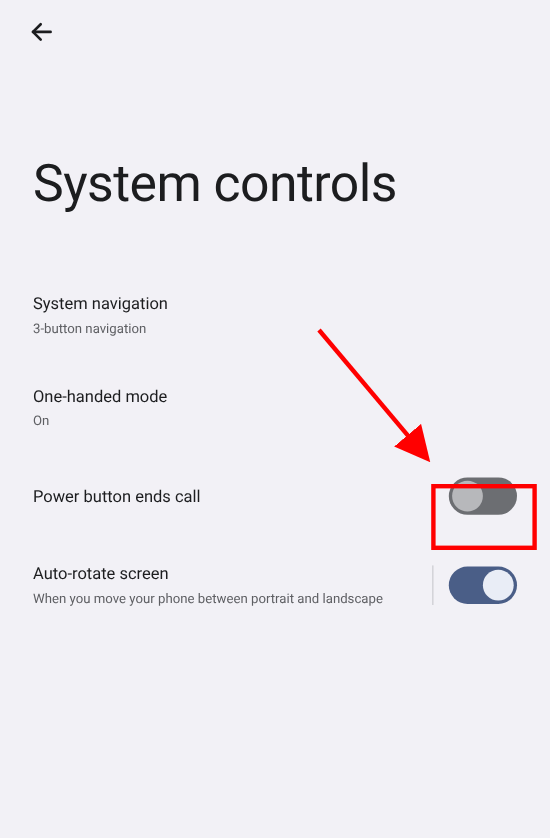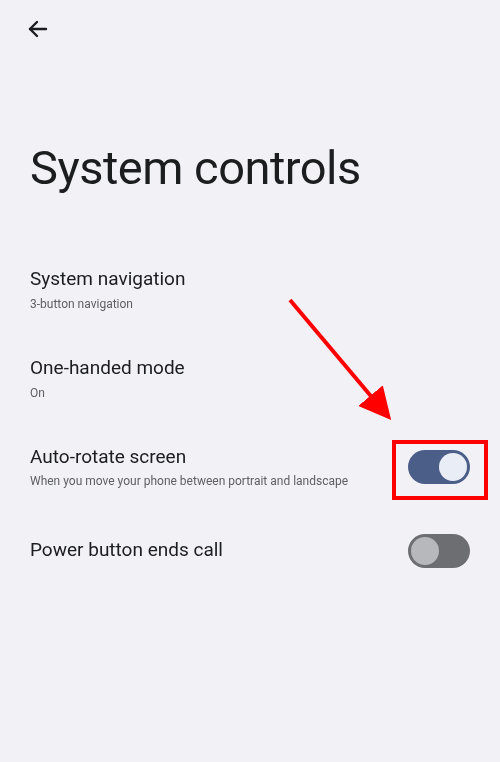--- a/index.html
+++ b/index.html
@@ -34,21 +34,21 @@
     .setting-row {
       padding: 22px 30px;
       display: flex;
       align-items: center;
       justify-content: space-between;
       cursor: pointer;
       gap: 14px;
     }
     .setting-text { flex: 1; }
     .setting-title {
-      font-size: 19px;
+      font-size: 15px;
       font-weight: 400;
       color: #1c1d1f;
       line-height: 1.3;
     }
     .setting-sub {
       font-size: 12px;
       color: #5e5f63;
       margin-top: 4px;
       line-height: 1.35;
       max-width: 330px;
@@ -120,37 +120,37 @@
 
   <div class="setting-row">
     <div class="setting-text">
       <div class="setting-title">One-handed mode</div>
       <div class="setting-sub">On</div>
     </div>
   </div>
 
   <div class="setting-row">
     <div class="setting-text">
-      <div class="setting-title">Auto-rotate screen</div>
-      <div class="setting-sub">When you move your phone between portrait and landscape</div>
+      <div class="setting-title">Power button ends call</div>
     </div>
     <div class="toggle-wrap">
-      <span class="divider"></span>
-      <button class="toggle on">
+      <button class="toggle off">
         <span class="knob"></span>
       </button>
     </div>
   </div>
 
   <div class="setting-row">
     <div class="setting-text">
-      <div class="setting-title">Power button ends call</div>
+      <div class="setting-title">Auto-rotate screen</div>
+      <div class="setting-sub">When you move your phone between portrait and landscape</div>
     </div>
     <div class="toggle-wrap">
-      <button class="toggle off">
+      <span class="divider"></span>
+      <button class="toggle on">
         <span class="knob"></span>
       </button>
     </div>
   </div>
 
 </div>
 
 <svg class="anno-arrow" width="500" height="762" style="left:0;top:0;">
   <defs>
     <marker id="arrowhead" markerWidth="8" markerHeight="8" refX="6" refY="4" orient="auto">

